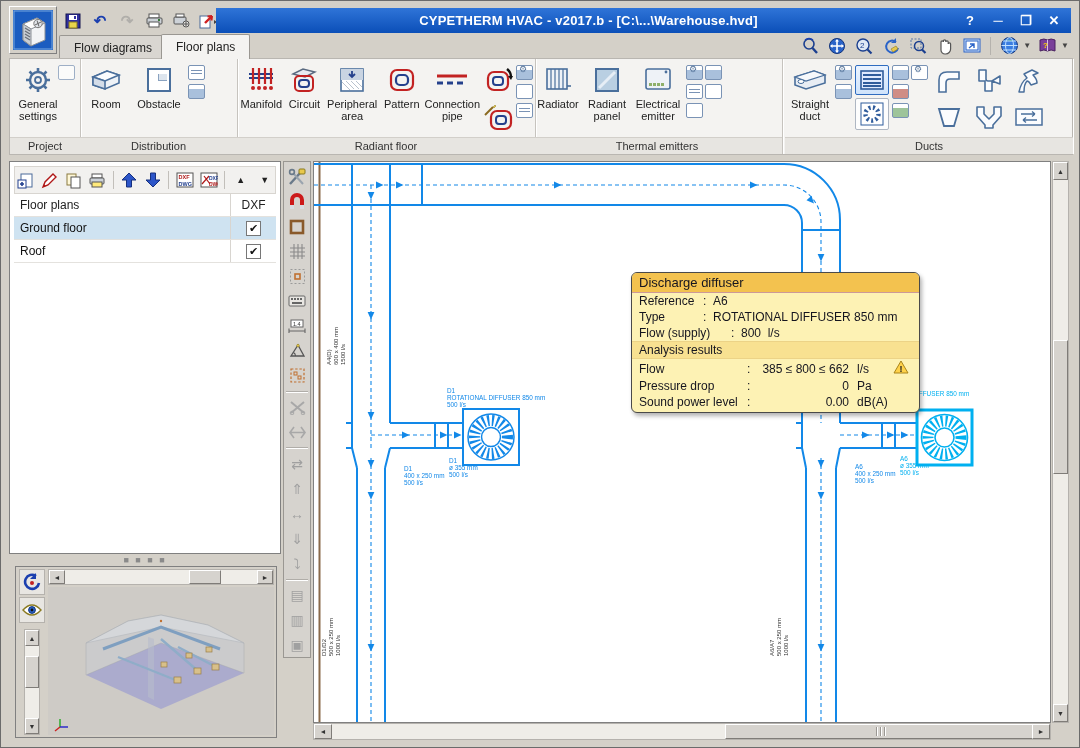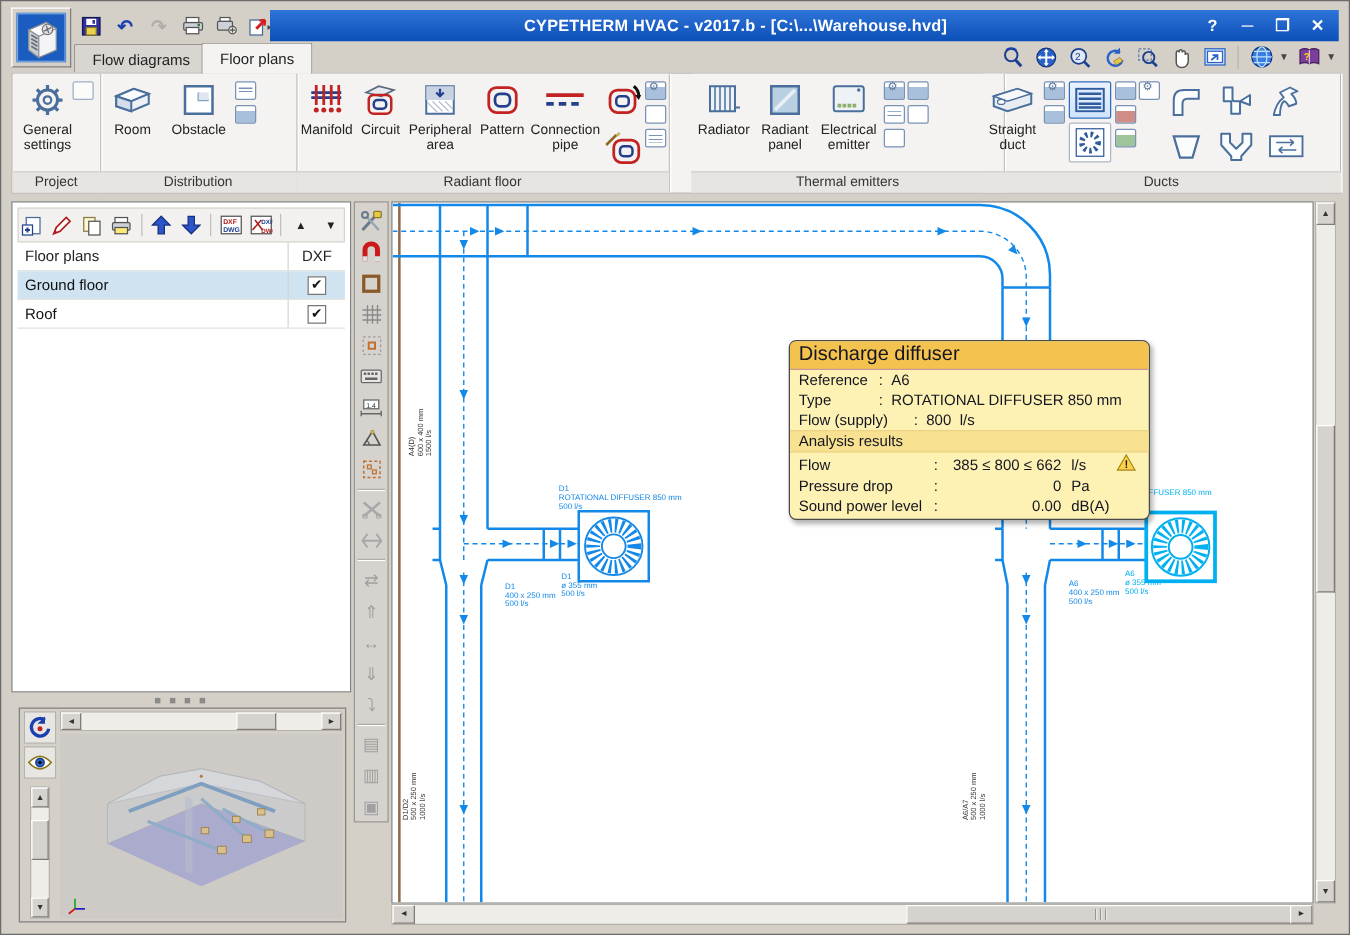--- a/index.html
+++ b/index.html
@@ -64,21 +64,21 @@
   .pv-view{position:absolute;left:32px;top:20px;right:2px;bottom:2px;background:#cecbc6;}
   
   .tstrip{left:282px;top:160px;width:28px;height:497px;background:#d6d3ce;border:1px solid #9a9792;box-sizing:border-box;display:flex;flex-direction:column;align-items:center;padding-top:3px;gap:1px;}
   .tbtn{width:24px;height:24px;display:flex;align-items:center;justify-content:center;font-size:14px;color:#555;}
   .tsep{width:22px;height:1px;background:#b0ada8;border-bottom:1px solid #fff;margin:2px 0;}
   .gray{color:#a0a0a0;}
   
   .canvas{left:312px;top:160px;width:738px;height:562px;background:#fff;border:1px solid #808080;box-sizing:border-box;overflow:hidden;}
   
   .tooltip{left:630px;top:271px;width:287px;background:#fdf2b4;border:1px solid #4a4a4a;border-radius:6px;box-shadow:2px 3px 4px rgba(0,0,0,.3);font-size:12px;color:#15151f;overflow:hidden;z-index:10;}
-  .tt-title{background:#f3c24f;padding:2px 7px;font-size:16px;border-bottom:1px solid #c99;}
+  .tt-title{background:#f3c24f;padding:2px 7px;font-size:13px;border-bottom:1px solid #c99;}
   .tt-sec{background:#f8e191;padding:1px 7px;border-top:1px solid #ecd387;border-bottom:1px solid #ecd387;}
   .tt-row{display:grid;grid-template-columns:64px 10px 1fr;padding:1px 7px;}
   .tt-row2{display:grid;grid-template-columns:92px 10px 1fr;padding:1px 7px;}
   .tt-arow{display:grid;grid-template-columns:108px 10px 92px 44px 24px;padding:1px 7px;align-items:center;}
   .tt-val{text-align:right;}
   .tt-unit{padding-left:8px;}
   
   .vsb{left:1051px;top:160px;width:17px;height:562px;}
   .hsb{left:312px;top:722px;width:738px;height:17px;}
   .grip{display:flex;gap:2px;align-items:center;justify-content:center;height:100%;}
@@ -356,21 +356,21 @@
         </div>
         <div class="minicol">
           <span class="mi gear"></span>
           <span class="mi plain"></span>
           <span class="mi lines"></span>
         </div>
       </div>
       <div class="gcap">Radiant floor</div>
     </div>
 
-    <div class="rgroup" style="left:543px;width:250px;">
+    <div class="rgroup" style="left:522px;width:250px;">
       <div class="grow">
         <div class="rbtn" style="width:48px;">
           <div class="ricon">
             <svg width="30" height="28" viewBox="0 0 30 28">
                 <rect x="4" y="3" width="20" height="20" fill="#eef2f7" stroke="#4a6f9c" stroke-width="1.6"></rect>
                 <path d="M8,3 v20 M12,3 v20 M16,3 v20 M20,3 v20" stroke="#4a6f9c" stroke-width="1.2"></path>
                 <path d="M24,20 h4" stroke="#4a6f9c" stroke-width="1.6"></path>
               </svg>
           </div>
           <div class="rlabel">Radiator</div>

